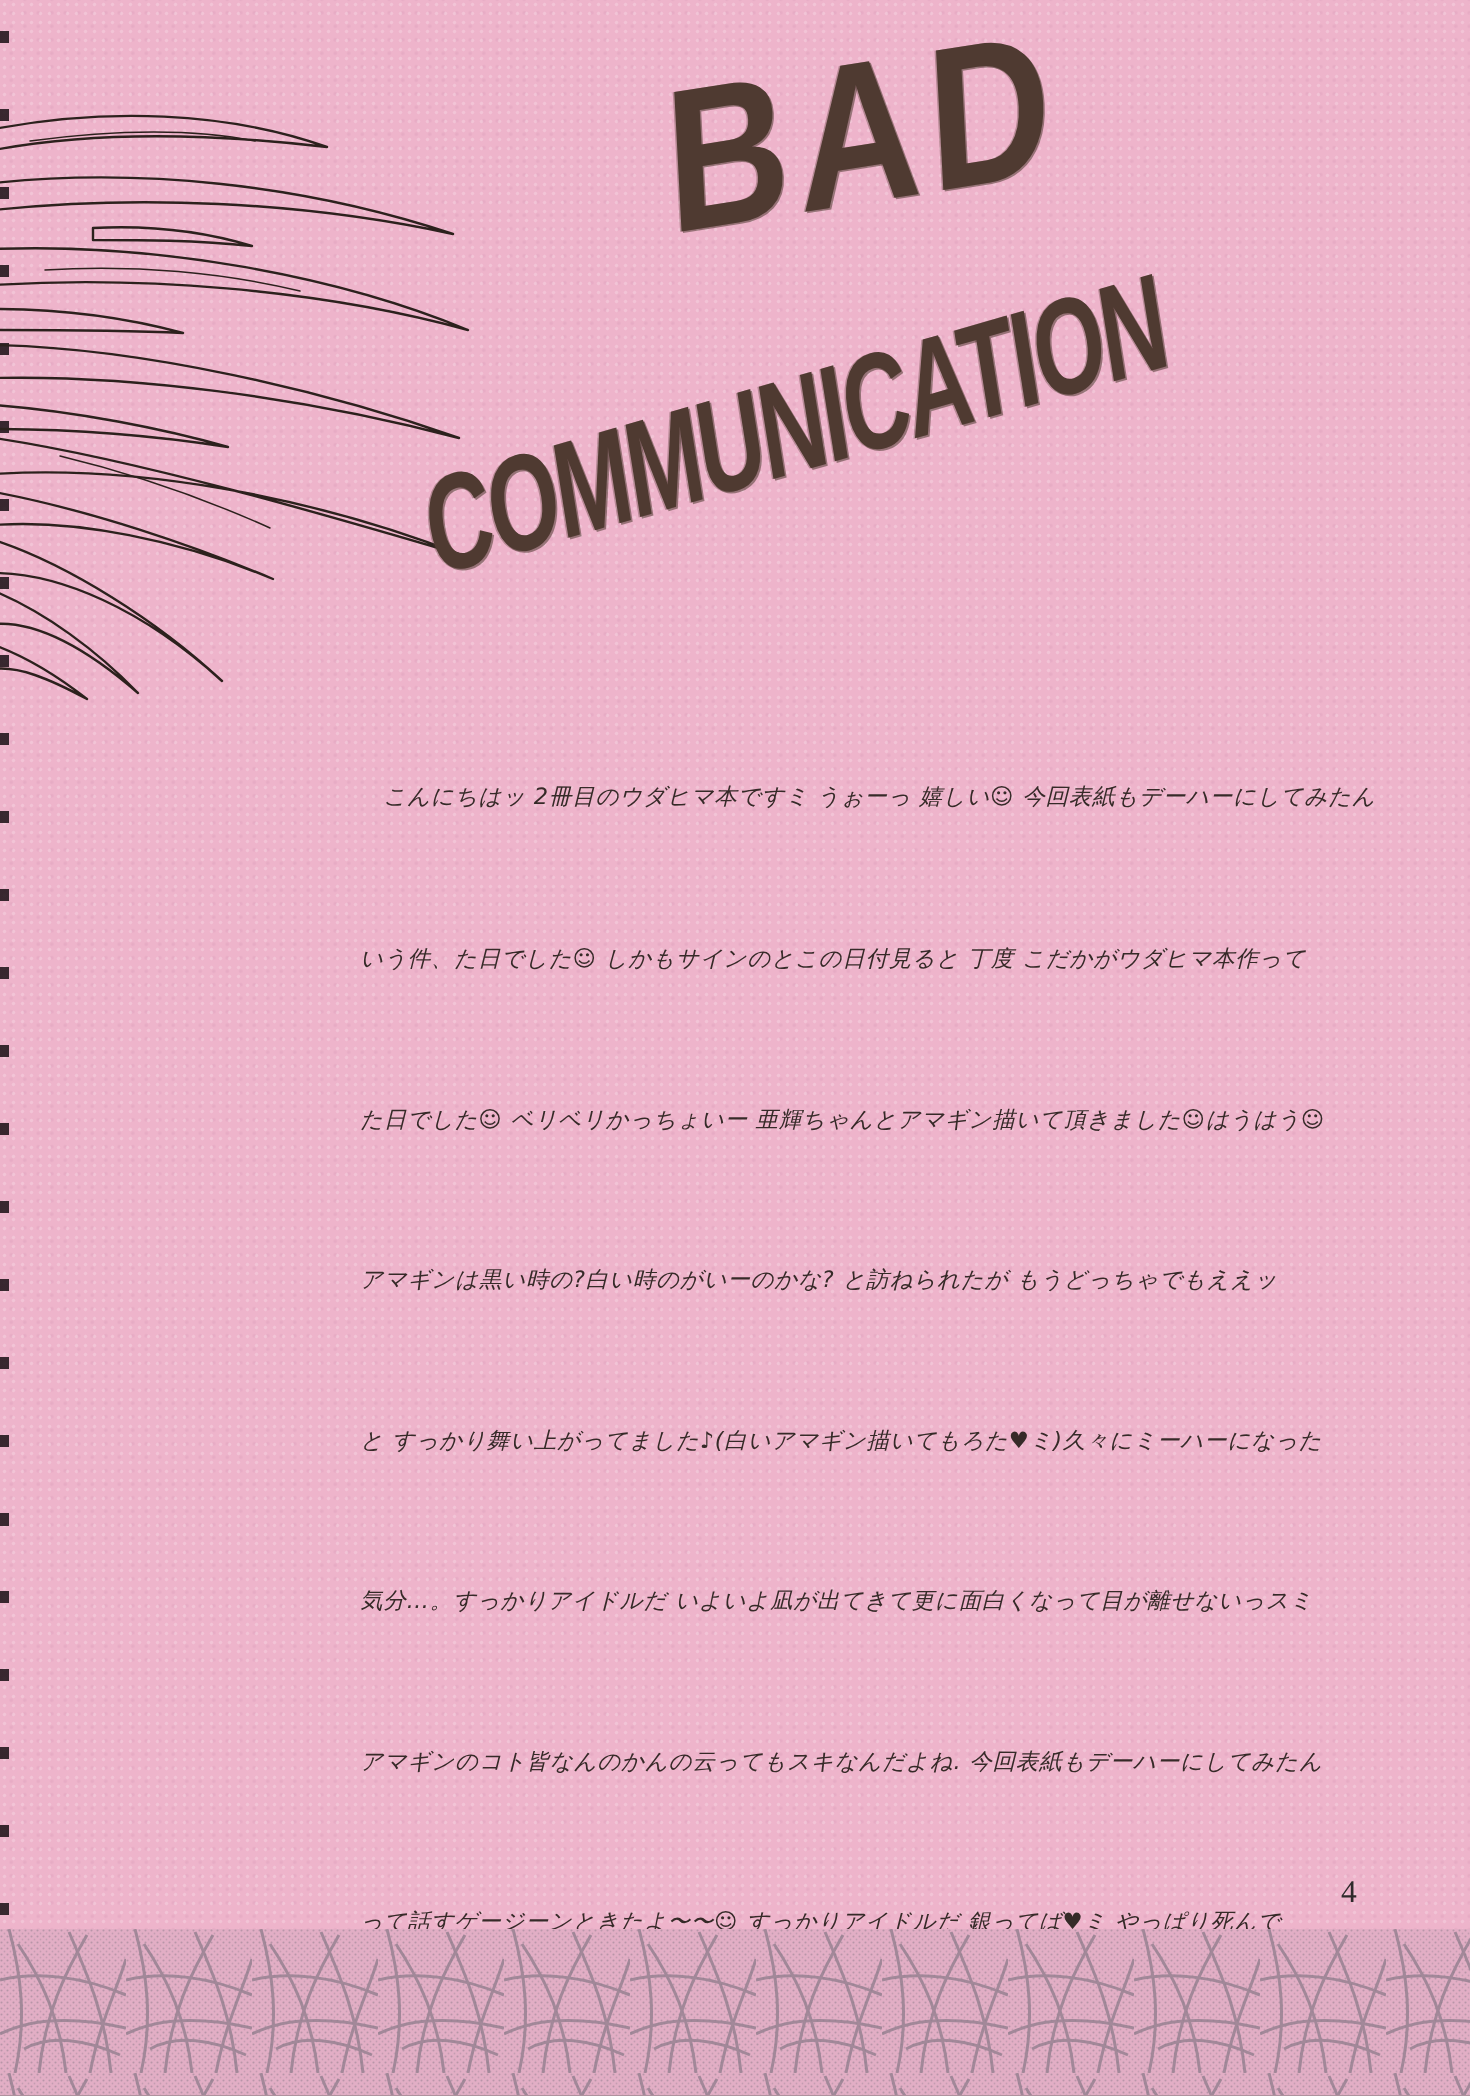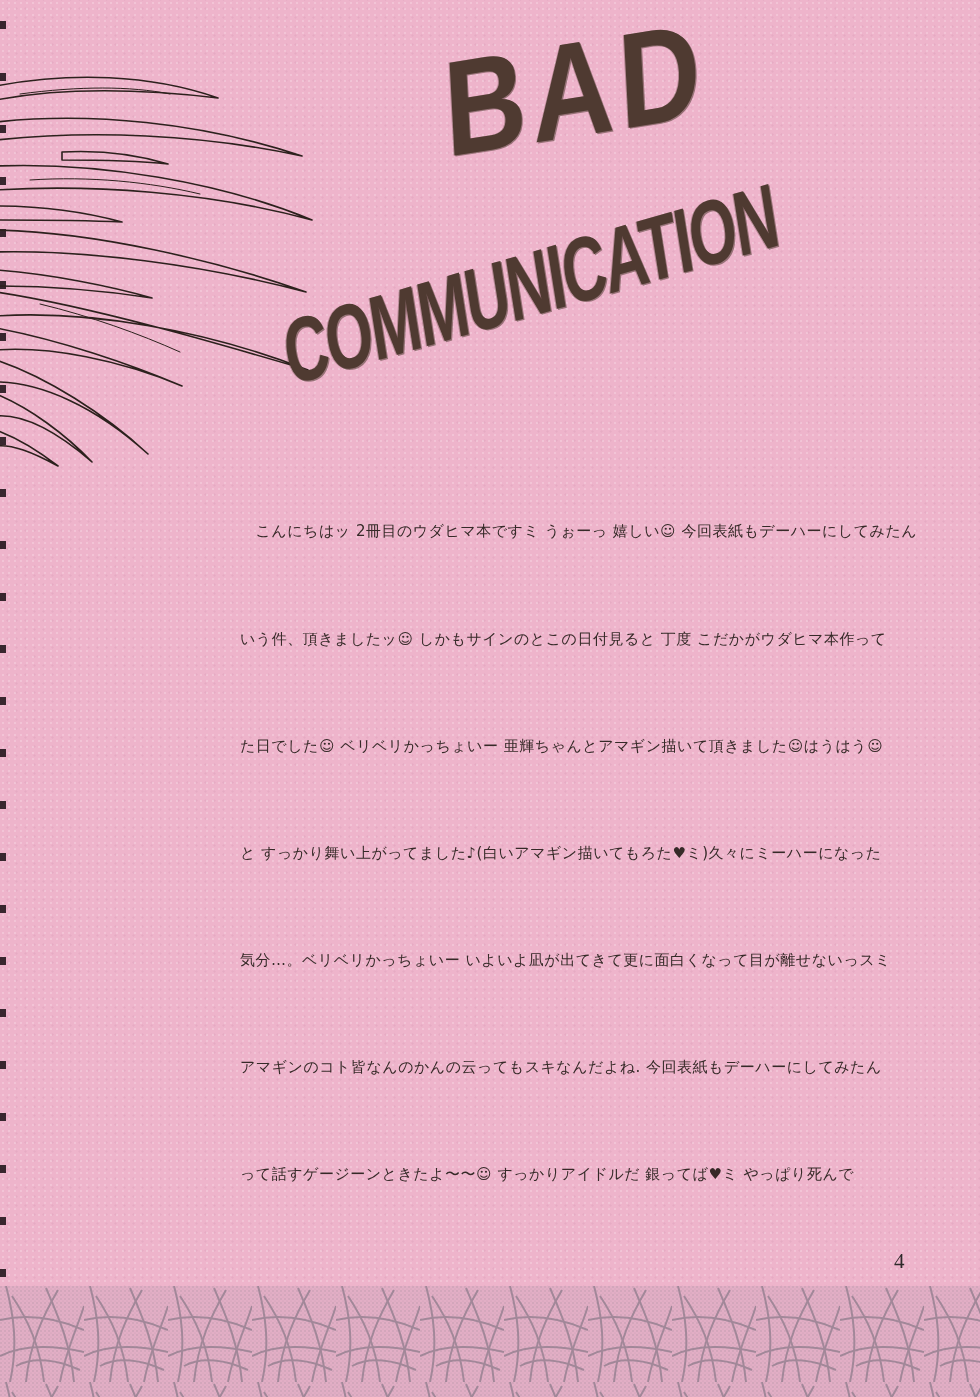--- a/index.html
+++ b/index.html
@@ -47,21 +47,21 @@
     transform:rotate(-16deg) skewX(-7deg) scaleY(1.45);
   }
   .afterword{
     position:absolute;left:240px;top:443px;width:700px;
     color:var(--handwriting-ink,#362a28);
     font-size:15px;
     line-height:35.7px;
     letter-spacing:0.5px;
     white-space:pre;
   }
-  .tline{height:35.7px;overflow:hidden;}
+  .tline{height:35.7px;overflow:hidden;font-style:italic;}
   .page-number{
     position:absolute;left:894px;top:1249px;
     font-family:"Liberation Serif", serif;
     font-size:21px;
     color:var(--page-number-ink,#2f2a2b);
   }
   .foliage-band{position:absolute;left:0;top:1286px;width:980px;height:111px;}
 </style>
 </head>
 <body>
@@ -88,24 +88,25 @@
       <path d="M 30 146 C 90 142, 150 148, 200 160" stroke-width="1"></path>
       <path d="M 40 270 C 90 282, 140 300, 180 318" stroke-width="1"></path>
     </g>
   </svg>
 
   <div class="title-word title-bad">BAD</div>
   <div class="title-word title-communication">COMMUNICATION</div>
 
   <div class="afterword">
     <div class="tline">　こんにちはッ 2冊目のウダヒマ本ですミ うぉーっ 嬉しい☺ 今回表紙もデーハーにしてみたん</div>
-    <div class="tline">いう件、頂きましたッ☺ しかもサインのとこの日付見ると 丁度 こだかがウダヒマ本作って</div>
+    <div class="tline">いう件、た日でした☺ しかもサインのとこの日付見ると 丁度 こだかがウダヒマ本作って</div>
     <div class="tline">た日でした☺ ベリベリかっちょいー 亜輝ちゃんとアマギン描いて頂きました☺はうはう☺</div>
+    <div class="tline">アマギンは黒い時の?白い時のがいーのかな? と訪ねられたが もうどっちゃでもええッ</div>
     <div class="tline">と すっかり舞い上がってました♪(白いアマギン描いてもろた♥ミ)久々にミーハーになった</div>
-    <div class="tline">気分…。ベリベリかっちょいー いよいよ凪が出てきて更に面白くなって目が離せないっスミ</div>
+    <div class="tline">気分…。すっかりアイドルだ いよいよ凪が出てきて更に面白くなって目が離せないっスミ</div>
     <div class="tline">アマギンのコト皆なんのかんの云ってもスキなんだよね. 今回表紙もデーハーにしてみたん</div>
     <div class="tline">って話すゲージーンときたよ〜〜☺ すっかりアイドルだ 銀ってば♥ミ やっぱり死んで</div>
     
     
     
     
     
     
     
     

